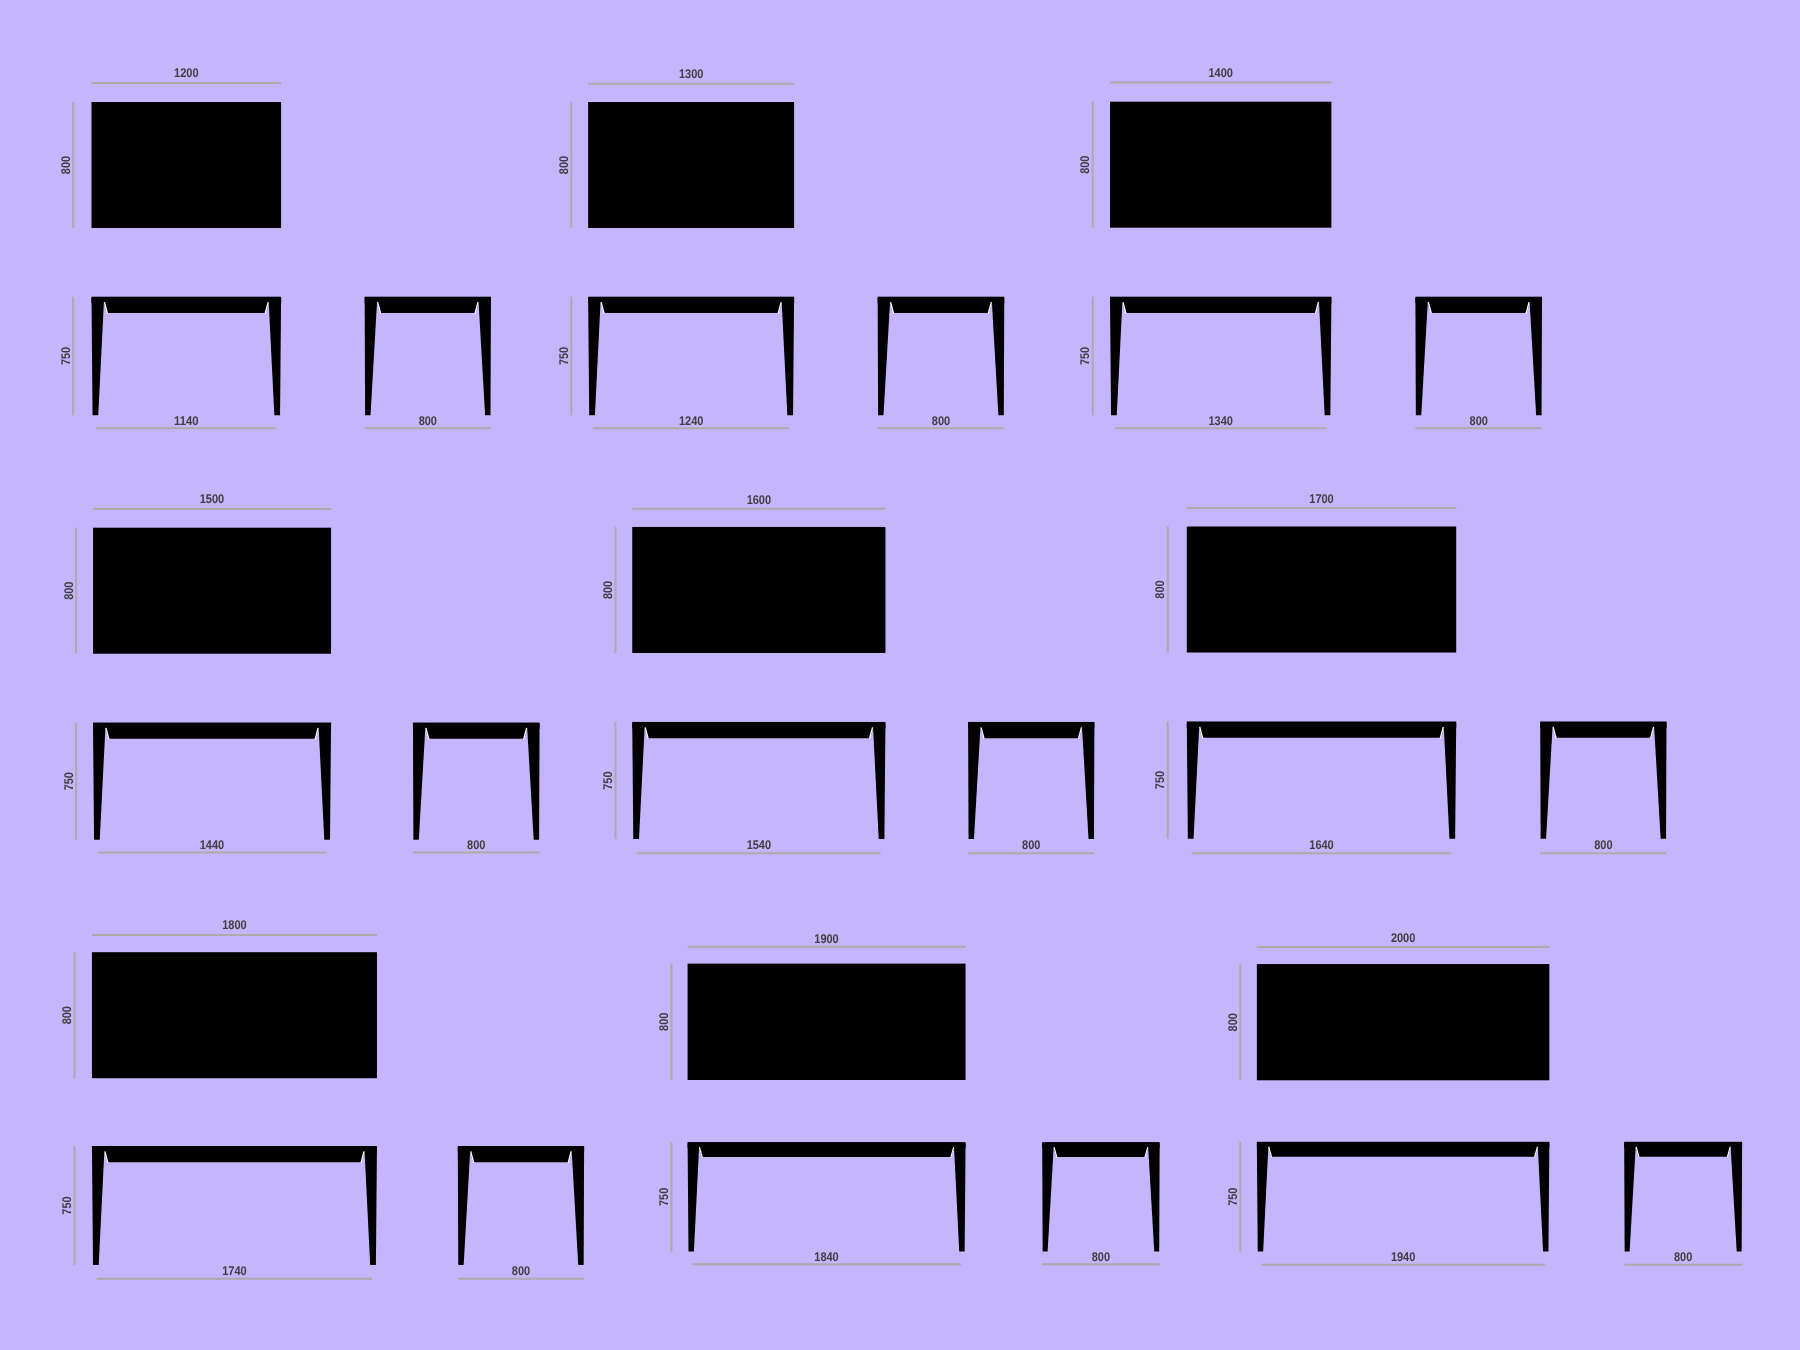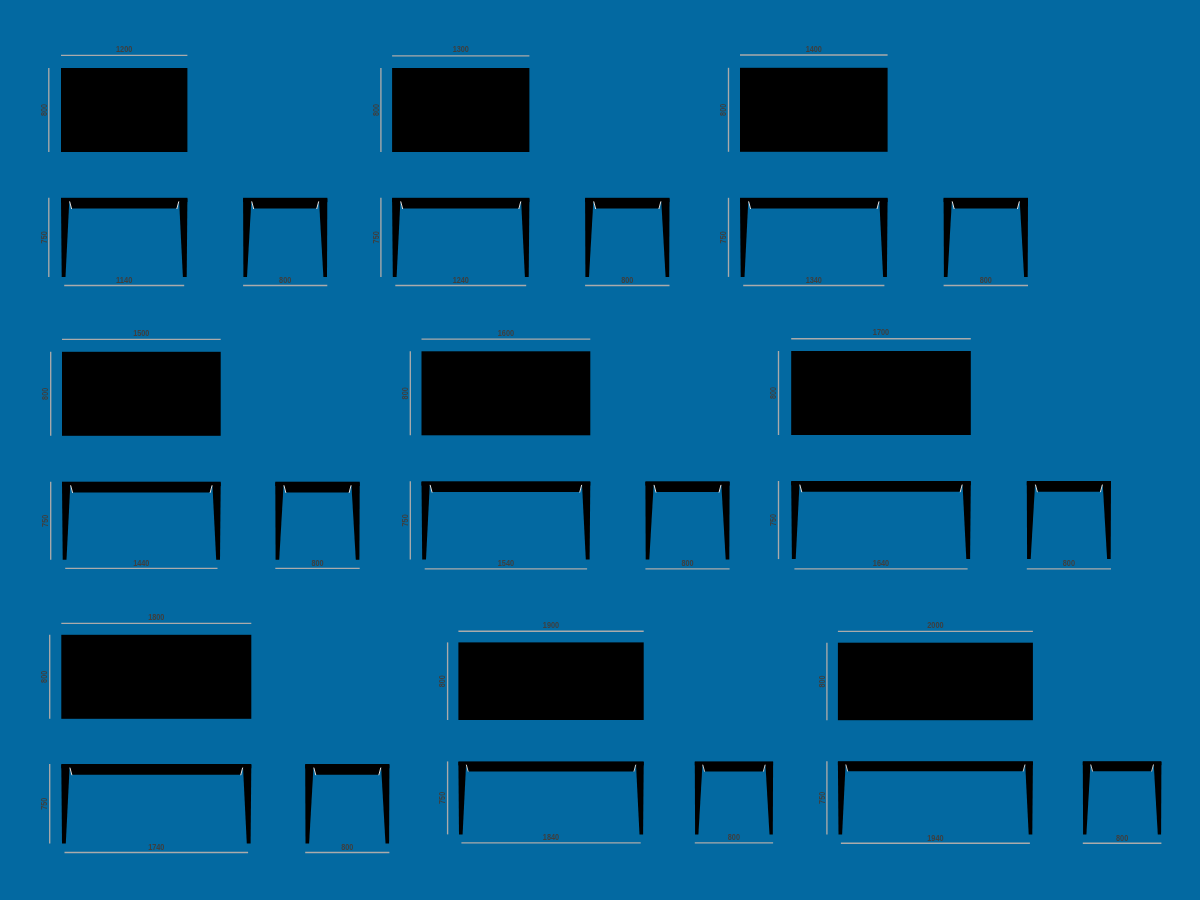--- a/index.html
+++ b/index.html
@@ -1,15 +1,15 @@
 <!DOCTYPE html>
 <html><head><meta charset="utf-8"><title>Table dimensions</title>
 <style>
 html,body{margin:0;padding:0;background:#ffffff;}
-.sheet{position:relative;width:1200px;height:900px;background:#0369a1;overflow:hidden;}
+.sheet{position:relative;width:1200px;height:900px;background:#c4b5fd;overflow:hidden;}
 </style></head><body>
 <div class="sheet">
 <svg width="1200" height="900" viewBox="0 0 1200 900" font-family="Liberation Sans, sans-serif" font-weight="bold" font-size="8.4">
 <g>
 
 <rect x="61" y="68" width="126.4" height="84" fill="#000"></rect>
 
 <line x1="61" y1="55.3" x2="187.4" y2="55.3" stroke="#ababab" stroke-width="1.35"></line>
 
 <text x="124.2" y="51.6" fill="#3f3f3f" text-anchor="middle" textLength="16.3" lengthAdjust="spacingAndGlyphs">1200</text>

